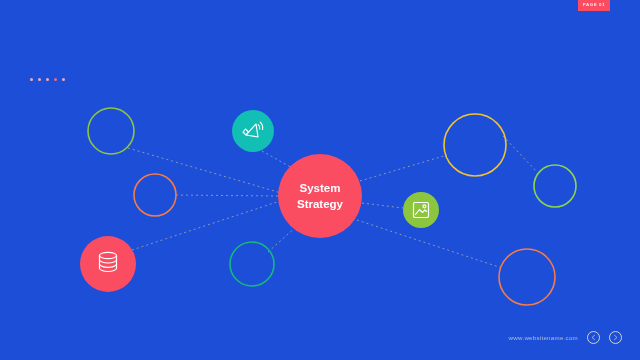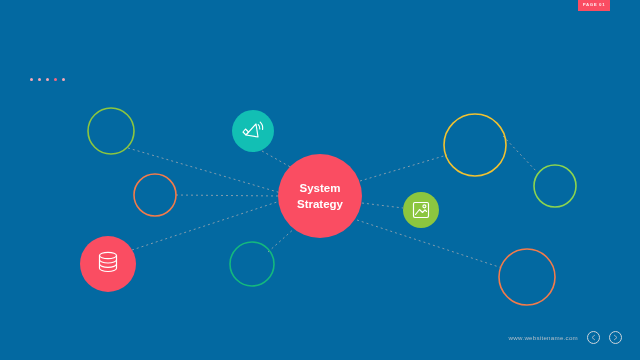--- a/index.html
+++ b/index.html
@@ -12,21 +12,21 @@
     overflow: hidden;
     background: #edf0f3;
     font-family: "Liberation Sans", sans-serif;
     position: relative;
   }
   #slide {
     position: absolute;
     inset: 0;
     width: 640px;
     height: 360px;
-    background: #0369a1;
+    background: #1d4ed8;
   }
 
   
   #page-badge {
     position: absolute;
     left: 578px;
     top: 0px;
     width: 32px;
     height: 11px;
     background: #fa4d62;

